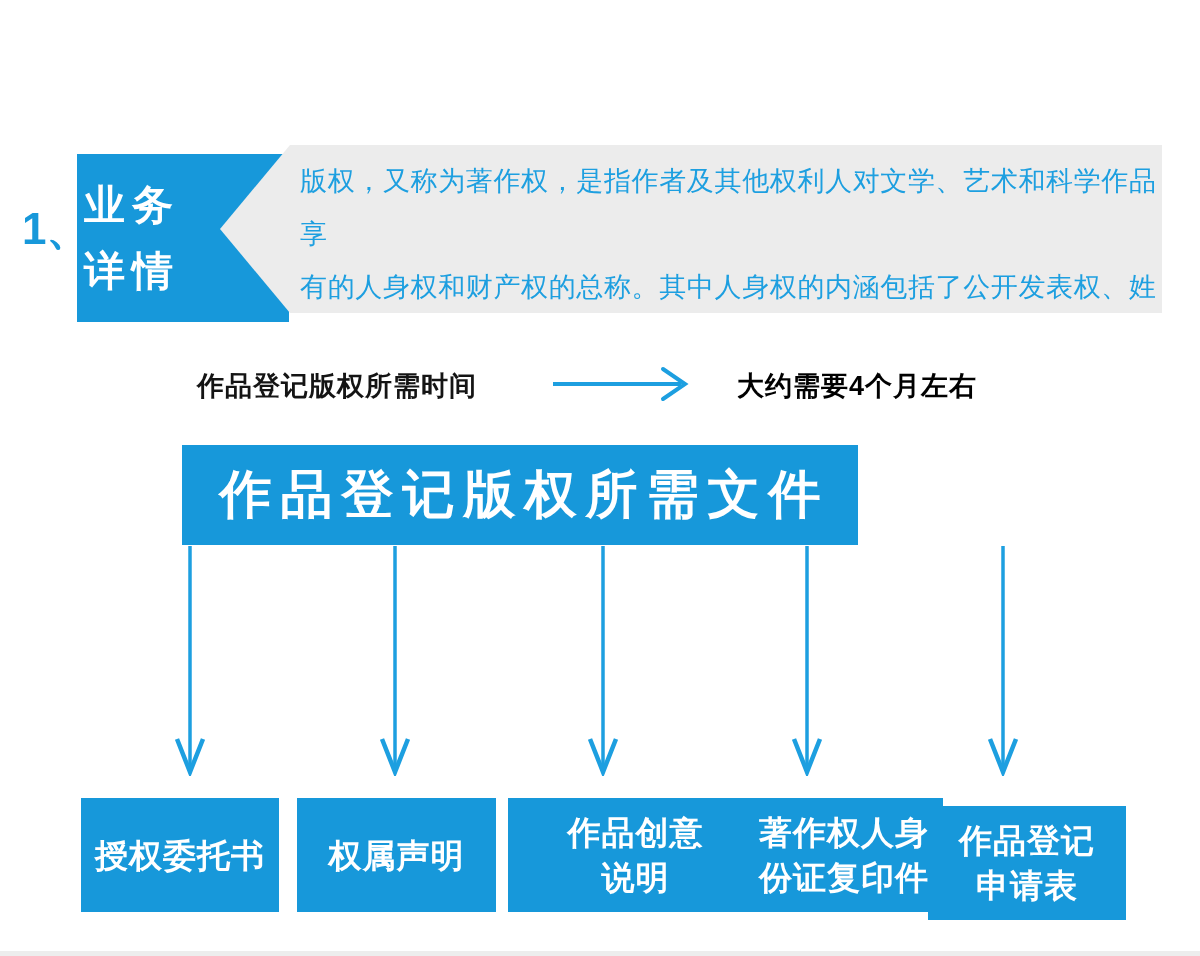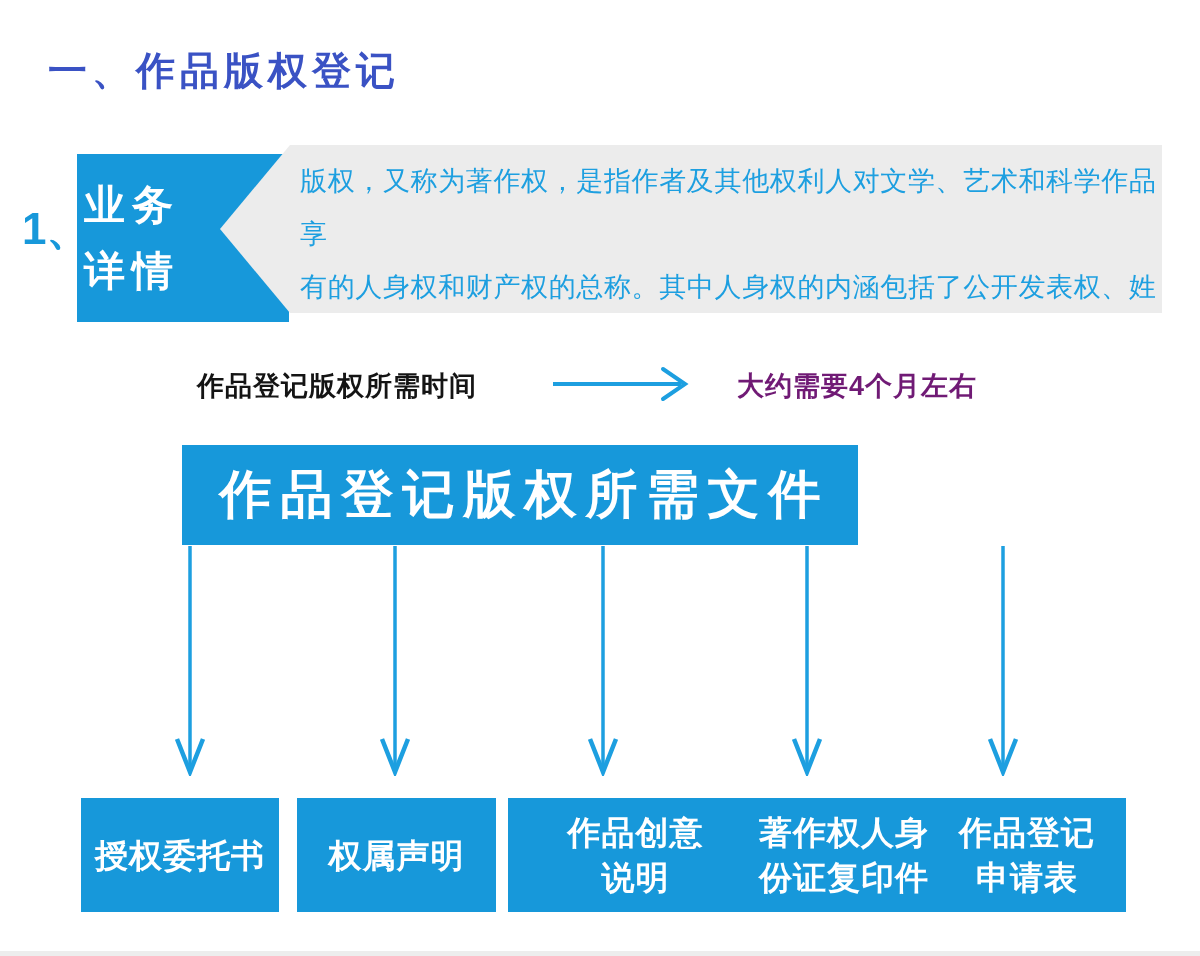--- a/index.html
+++ b/index.html
@@ -27,51 +27,50 @@
     clip-path:polygon(70px 0,100% 0,100% 100%,70px 100%,0 50%);}
   .desc-text{position:absolute;left:80px;right:6px;top:10px;}
   .desc-line{color:#1d9fe0;font-size:27px;line-height:53px;
     text-align:justify;text-justify:inter-ideograph;}
   .desc-line.fill{text-align-last:justify;}
 
   
   .duration-label{position:absolute;left:197px;top:368px;font-size:27px;font-weight:bold;
     color:#141414;letter-spacing:1px;white-space:nowrap;}
   .duration-value{position:absolute;left:737px;top:368px;font-size:27px;font-weight:bold;
-    color:#701a75;letter-spacing:1px;white-space:nowrap;}
+    color:#000000;letter-spacing:1px;white-space:nowrap;}
   .h-arrow{position:absolute;left:551px;top:364px;}
 
   
   .doc-banner{position:absolute;left:182px;top:445px;width:676px;height:100px;background:#1798da;
     display:flex;justify-content:center;align-items:center;}
   .doc-banner .banner-text{color:#ffffff;font-size:52px;font-weight:bold;letter-spacing:9px;
     white-space:nowrap;text-indent:9px;}
 
   
   .v-arrow{position:absolute;top:546px;}
 
   
   .doc-box{position:absolute;top:798px;height:114px;background:#1798da;
     display:flex;flex-direction:column;justify-content:center;align-items:center;}
   .doc-box .box-line{color:#ffffff;font-size:33px;font-weight:bold;letter-spacing:1px;
     line-height:45px;white-space:nowrap;}
   .box-1{left:81px;width:198px;}
   .box-2{left:297px;width:199px;}
   .box-3{left:508px;width:199px;padding-left:28px;}
   .box-4{left:717px;width:198px;padding-left:28px;}
-  .box-5{left:928px;width:198px;}
+  .box-5{left:928px;width:198px;margin-top:8px;}
 
   .bottom-strip{position:absolute;left:0;top:951px;width:100%;height:5px;background:#ededed;}
 </style>
 </head>
 <body>
 
 <div class="stage">
 
-  <div class="page-title">一、作品版权登记</div>
 
   <div class="index-label">1、</div>
 
   <div class="biz-tab">
     <div class="tab-line">业务</div>
     <div class="tab-line">详情</div>
   </div>
 
   <div class="desc-panel">
     <div class="desc-text">

